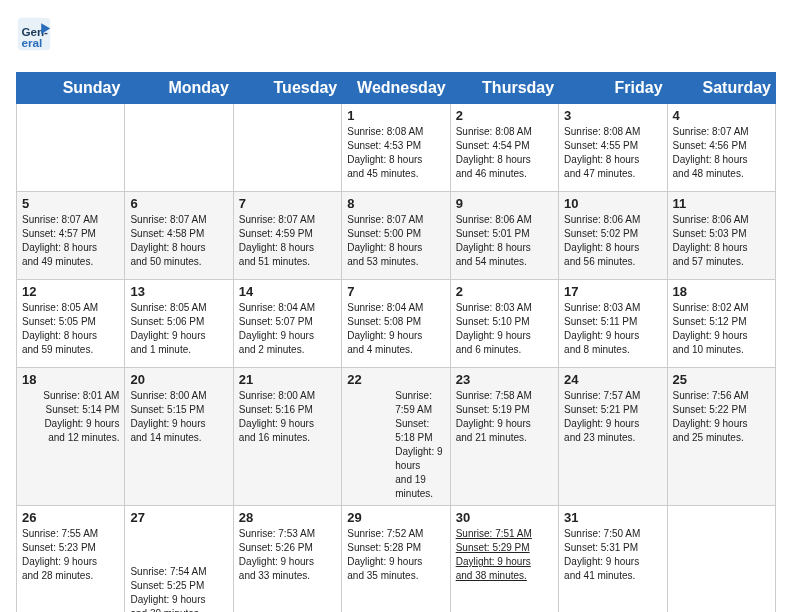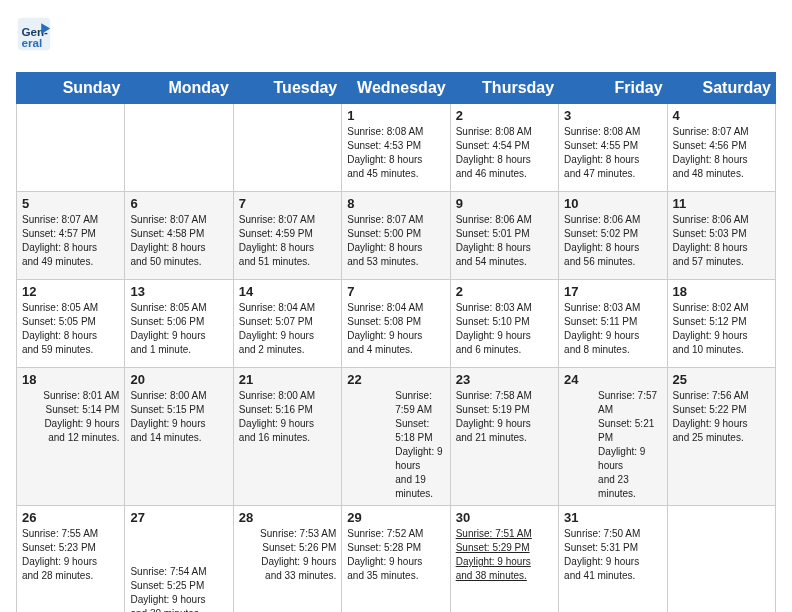--- a/index.html
+++ b/index.html
@@ -286,21 +286,21 @@
         </td>
         <td>
           <span class="day-num">23</span>
           <div class="day-info" style="white-space: pre-line;">Sunrise: 7:58 AM
 Sunset: 5:19 PM
 Daylight: 9 hours
 and 21 minutes.</div>
         </td>
         <td>
           <span class="day-num">24</span>
-          <div class="day-info" style="white-space: pre-line; margin-left: 34px;">Sunrise: 7:57 AM
+          <div class="day-info" style="white-space: pre-line;">Sunrise: 7:57 AM
 Sunset: 5:21 PM
 Daylight: 9 hours
 and 23 minutes.</div>
         </td>
         <td>
           <span class="day-num">25</span>
           <div class="day-info" style="white-space: pre-line;">Sunrise: 7:56 AM
 Sunset: 5:22 PM
 Daylight: 9 hours
 and 25 minutes.</div>
@@ -316,21 +316,21 @@
         </td>
         <td>
           <span class="day-num">27</span>
           <div class="day-info" style="white-space: pre-line; margin-top: 40px;">Sunrise: 7:54 AM
 Sunset: 5:25 PM
 Daylight: 9 hours
 and 30 minutes.</div>
         </td>
         <td>
           <span class="day-num">28</span>
-          <div class="day-info" style="white-space: pre-line; text-align: right;">Sunrise: 7:53 AM
+          <div class="day-info" style="white-space: pre-line;">Sunrise: 7:53 AM
 Sunset: 5:26 PM
 Daylight: 9 hours
 and 33 minutes.</div>
         </td>
         <td>
           <span class="day-num">29</span>
           <div class="day-info" style="white-space: pre-line;">Sunrise: 7:52 AM
 Sunset: 5:28 PM
 Daylight: 9 hours
 and 35 minutes.</div>

